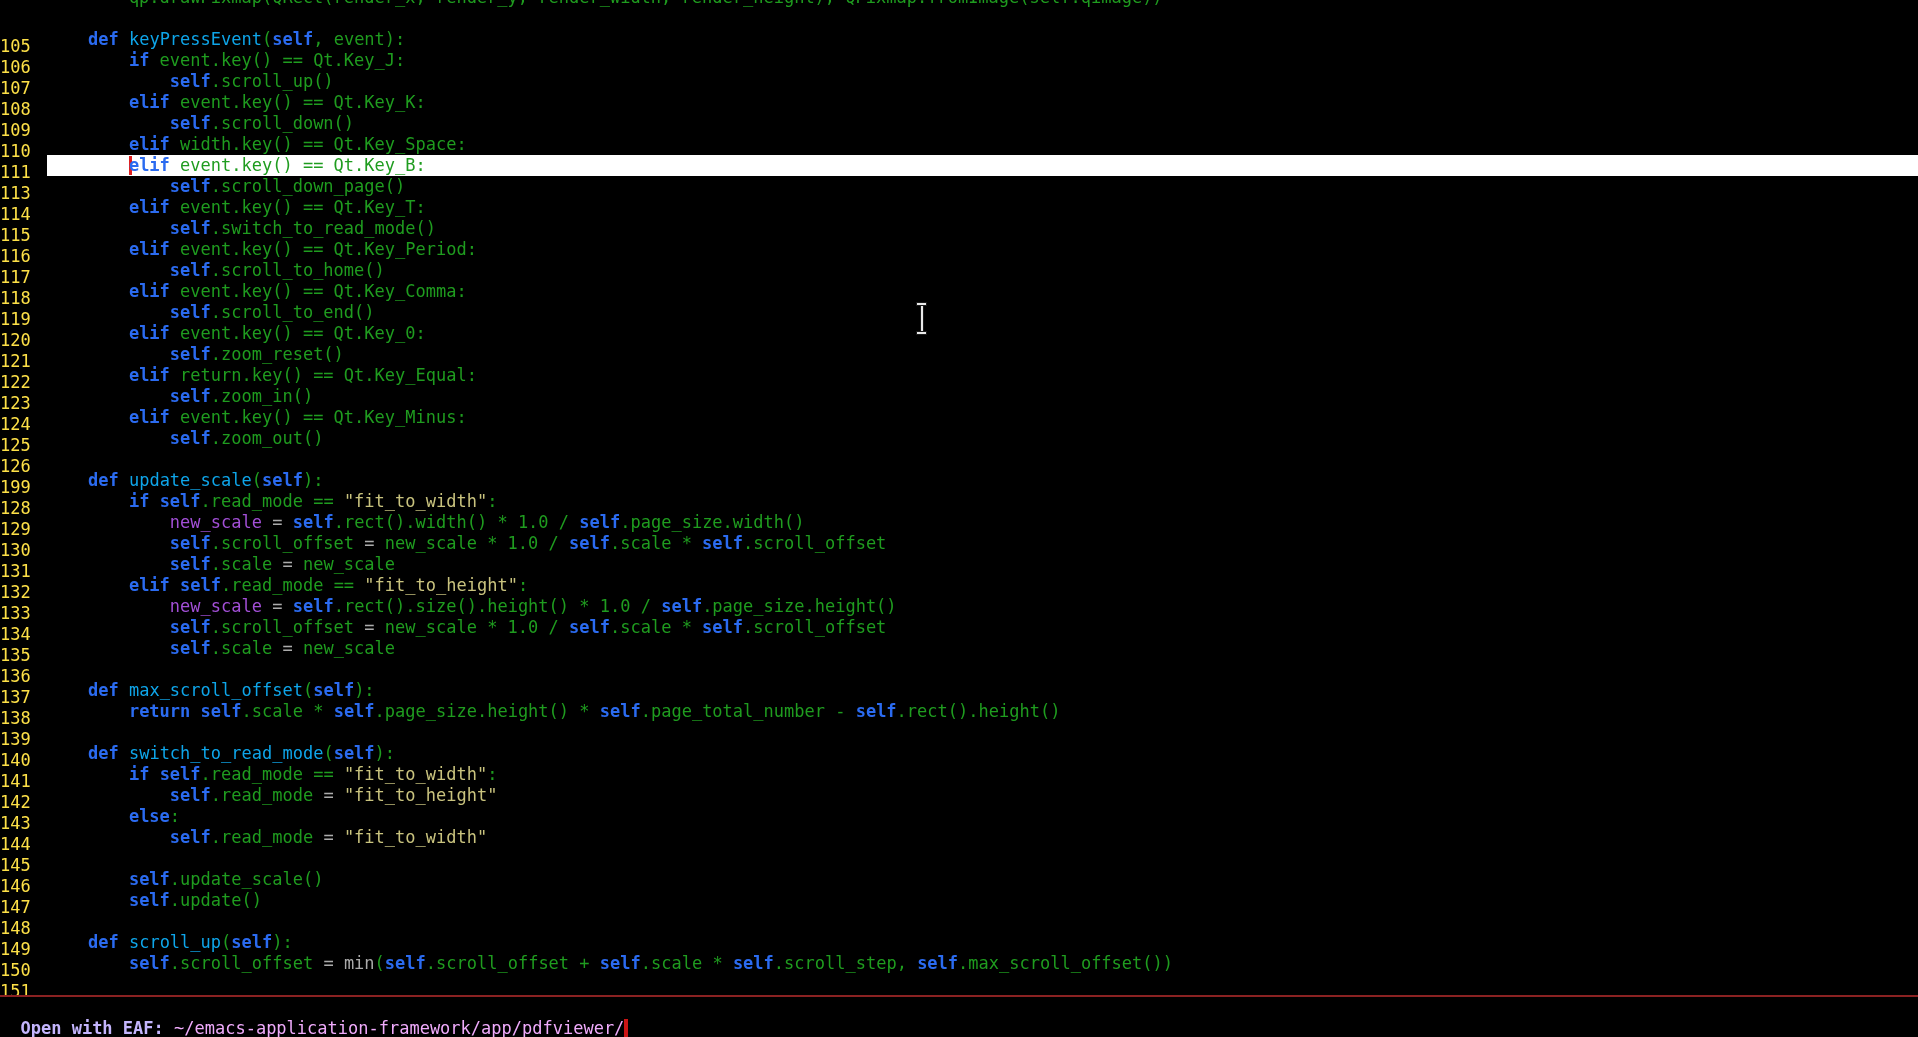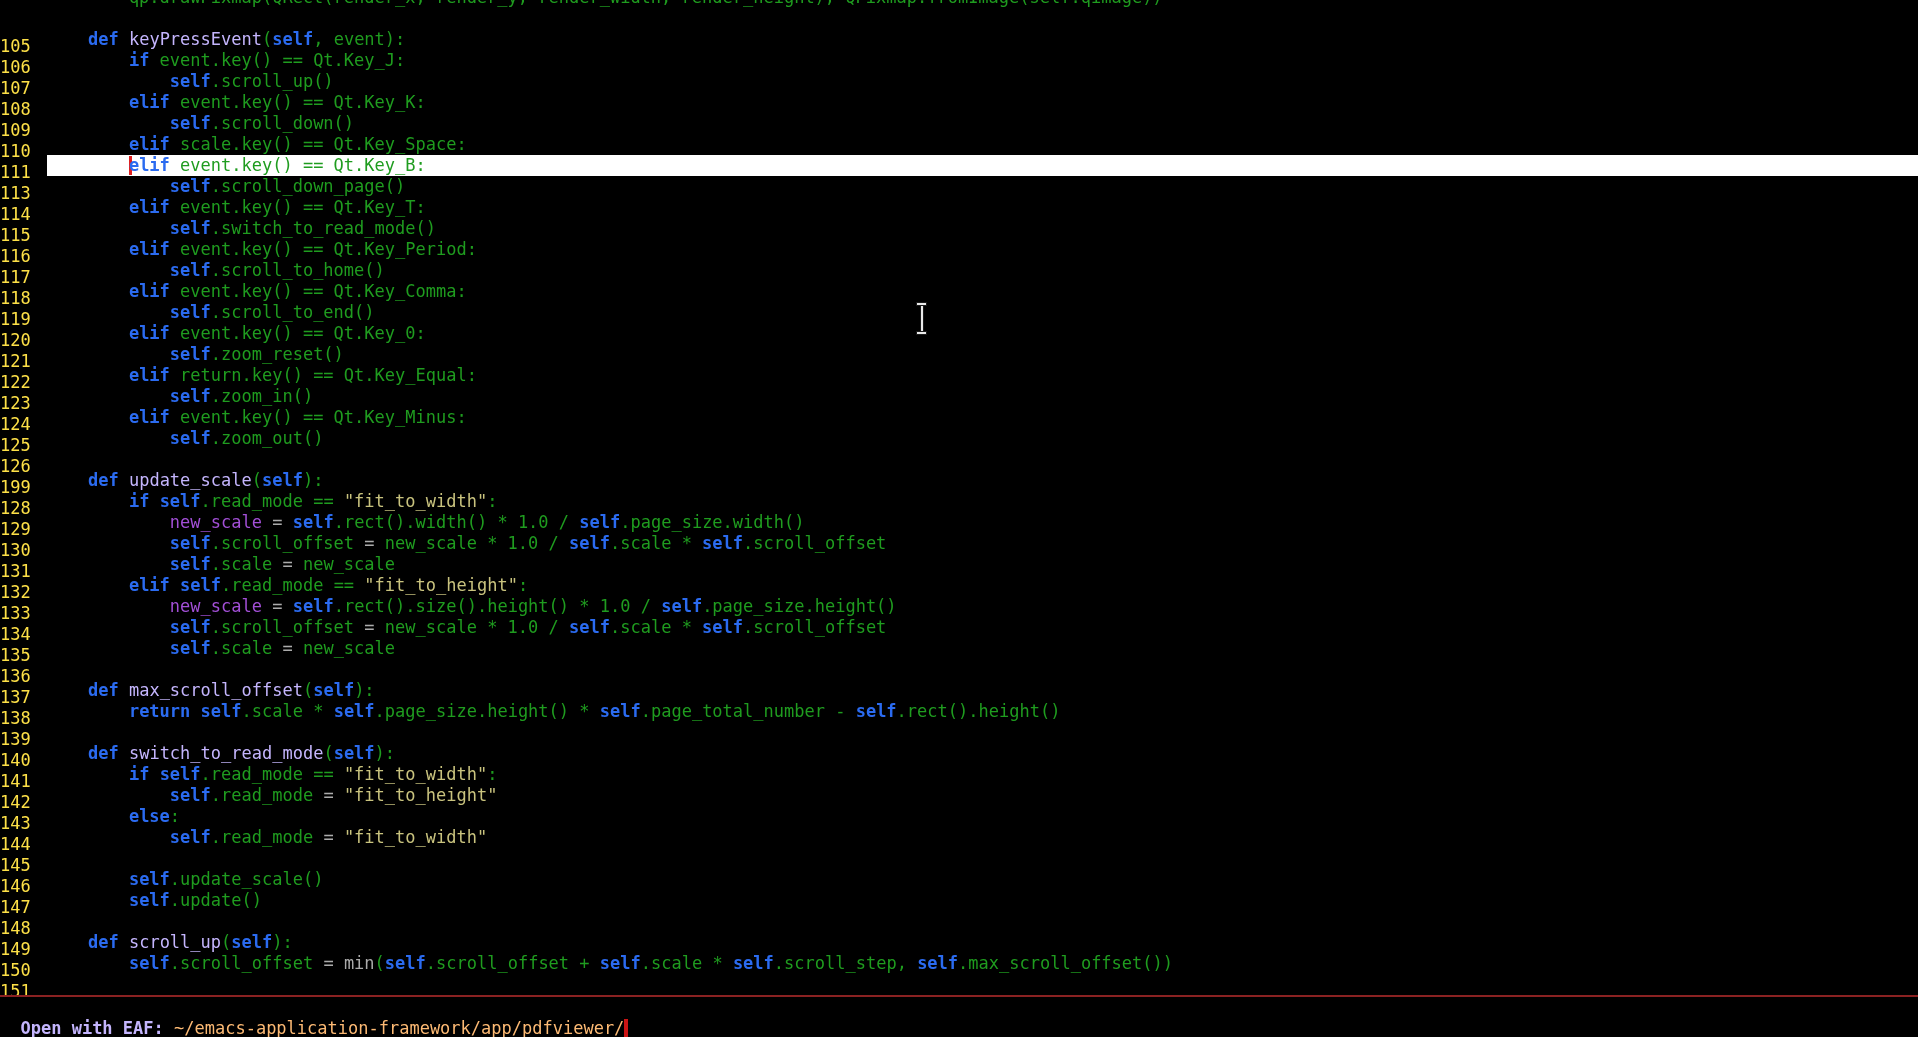--- a/index.html
+++ b/index.html
@@ -12,36 +12,36 @@
   .partial .line{margin-top:-13px;}
   .line{display:flex;height:21px;line-height:21px;white-space:pre;}
   .lnum{
     flex:0 0 37px;width:37px;padding-right:10px;text-align:left;
     color:#fde047;
     margin-top:28px;
   }
   .lbody{flex:1 1 auto;white-space:pre;}
   .lbody.hl{background:#ffffff;}
   .t-k,.t-s{color:#2b6bf0;font-weight:bold;}
-  .t-f{color:#c4b5fd;}
+  .t-f{color:#0ea5e9;}
   .t-c{color:#1f9c1f;}
   .t-q{color:#c9c37e;}
   .t-v{color:#a24fd6;}
   .t-d{color:#ababab;}
   .cur{
     display:inline-block;width:3px;height:19px;margin-right:-3px;
     background:#e02020;vertical-align:-4px;
   }
   .divider{position:absolute;left:0;top:995px;width:1918px;height:2px;background:#8b2222;}
   .minibuffer{
     position:absolute;left:0;top:997px;width:1918px;height:21px;line-height:21px;
     white-space:pre;
   }
   .mb-prompt{color:#c4b5fd;font-weight:bold;}
-  .mb-input{color:#fdba74;}
+  .mb-input{color:#f0abfc;}
   .mb-cursor{
     display:inline-block;width:4px;height:19px;background:#cc1414;vertical-align:-4px;
   }
   .statusrow{
     position:absolute;right:0;top:1017px;height:20px;line-height:20px;
     font-family:"DejaVu Sans",sans-serif;font-size:14px;color:#0d7d0d;white-space:pre;
   }
   .statusrow span{margin-left:0;}
   .st-gap{display:inline-block;width:12px;}
   .st-gap-sm{display:inline-block;width:6px;}
@@ -54,21 +54,21 @@
   <div class="partial">
       <div class="line"><span class="lnum"></span><span class="lbody"><span class="t-c">        qp.drawPixmap(QRect(render_x, render_y, render_width, render_height), QPixmap.fromImage(self.qimage))</span></span></div>
     </div>
   <div>
       <div class="line"><span class="lnum">105</span><span class="lbody"></span></div>
       <div class="line"><span class="lnum">106</span><span class="lbody"><span class="t-c">    </span><span class="t-k">def</span><span class="t-c"> </span><span class="t-f">keyPressEvent</span><span class="t-c">(</span><span class="t-s">self</span><span class="t-c">, event):</span></span></div>
       <div class="line"><span class="lnum">107</span><span class="lbody"><span class="t-c">        </span><span class="t-k">if</span><span class="t-c"> event.key() == Qt.Key_J:</span></span></div>
       <div class="line"><span class="lnum">108</span><span class="lbody"><span class="t-c">            </span><span class="t-s">self</span><span class="t-c">.scroll_up()</span></span></div>
       <div class="line"><span class="lnum">109</span><span class="lbody"><span class="t-c">        </span><span class="t-k">elif</span><span class="t-c"> event.key() == Qt.Key_K:</span></span></div>
       <div class="line"><span class="lnum">110</span><span class="lbody"><span class="t-c">            </span><span class="t-s">self</span><span class="t-c">.scroll_down()</span></span></div>
-      <div class="line"><span class="lnum">111</span><span class="lbody"><span class="t-c">        </span><span class="t-k">elif</span><span class="t-c"> scale.key() == Qt.Key_Space:</span></span></div>
+      <div class="line"><span class="lnum">111</span><span class="lbody"><span class="t-c">        </span><span class="t-k">elif</span><span class="t-c"> width.key() == Qt.Key_Space:</span></span></div>
       <div class="line"><span class="lnum">113</span><span class="lbody hl"><span class="t-c">        </span><span class="cur"></span><span class="t-k">elif</span><span class="t-c"> event.key() == Qt.Key_B:</span></span></div>
       <div class="line"><span class="lnum">114</span><span class="lbody"><span class="t-c">            </span><span class="t-s">self</span><span class="t-c">.scroll_down_page()</span></span></div>
       <div class="line"><span class="lnum">115</span><span class="lbody"><span class="t-c">        </span><span class="t-k">elif</span><span class="t-c"> event.key() == Qt.Key_T:</span></span></div>
       <div class="line"><span class="lnum">116</span><span class="lbody"><span class="t-c">            </span><span class="t-s">self</span><span class="t-c">.switch_to_read_mode()</span></span></div>
       <div class="line"><span class="lnum">117</span><span class="lbody"><span class="t-c">        </span><span class="t-k">elif</span><span class="t-c"> event.key() == Qt.Key_Period:</span></span></div>
       <div class="line"><span class="lnum">118</span><span class="lbody"><span class="t-c">            </span><span class="t-s">self</span><span class="t-c">.scroll_to_home()</span></span></div>
       <div class="line"><span class="lnum">119</span><span class="lbody"><span class="t-c">        </span><span class="t-k">elif</span><span class="t-c"> event.key() == Qt.Key_Comma:</span></span></div>
       <div class="line"><span class="lnum">120</span><span class="lbody"><span class="t-c">            </span><span class="t-s">self</span><span class="t-c">.scroll_to_end()</span></span></div>
       <div class="line"><span class="lnum">121</span><span class="lbody"><span class="t-c">        </span><span class="t-k">elif</span><span class="t-c"> event.key() == Qt.Key_0:</span></span></div>
       <div class="line"><span class="lnum">122</span><span class="lbody"><span class="t-c">            </span><span class="t-s">self</span><span class="t-c">.zoom_reset()</span></span></div>

